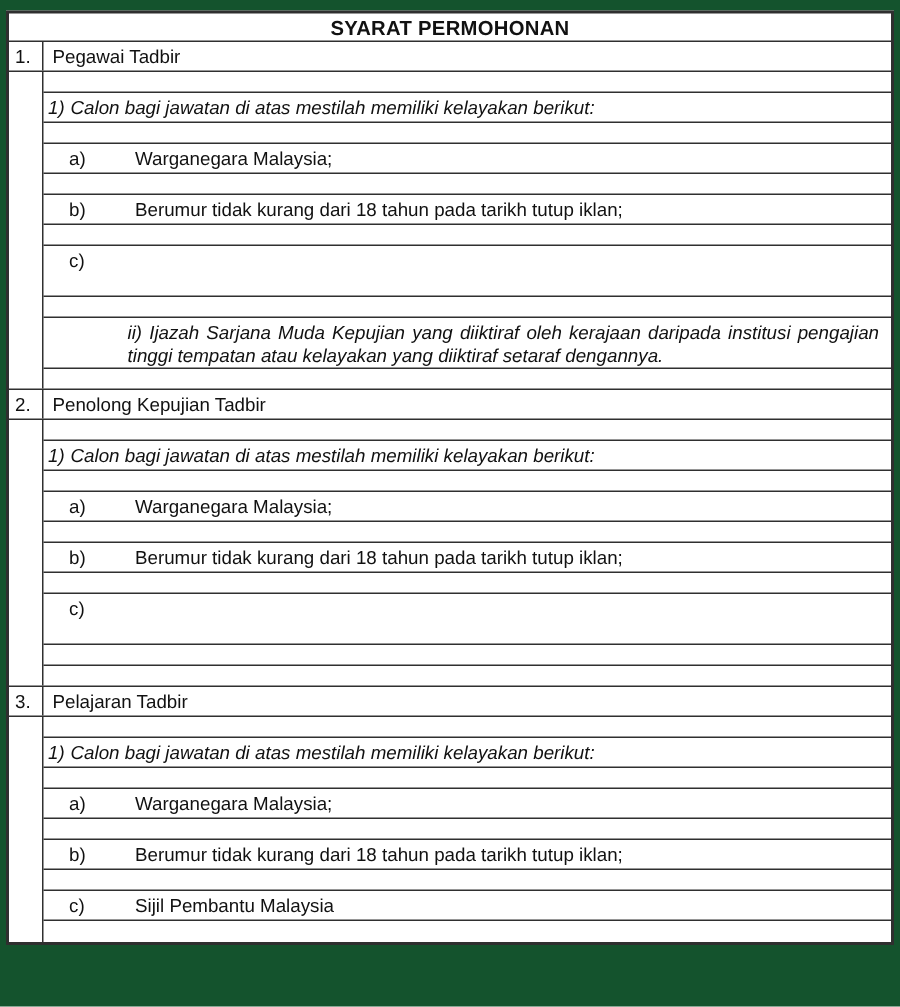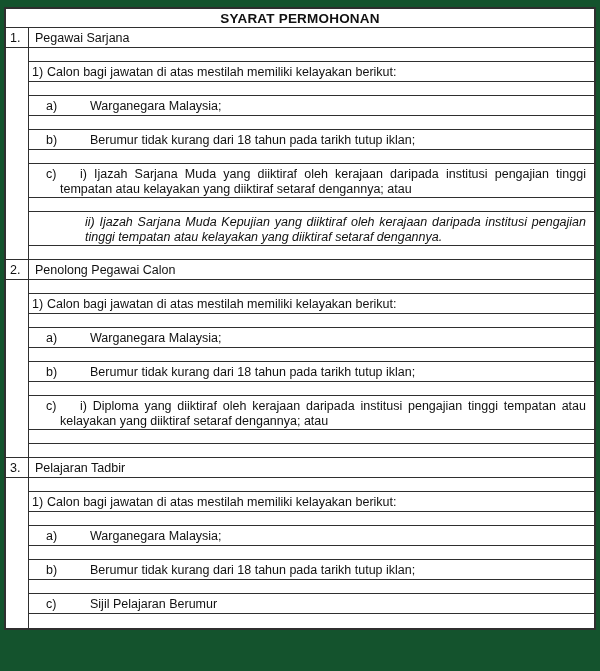--- a/index.html
+++ b/index.html
@@ -26,42 +26,42 @@
     box-sizing:border-box;font-size:12.5px;padding:3px 0 0 4px;
   }
   .body-cell{flex:1;box-sizing:border-box;position:relative;font-size:12.5px;line-height:15px;}
   .bb{border-bottom:1px solid #2f2f2f;}
   .header-cell{
     flex:1;text-align:center;font-weight:bold;font-size:13.5px;
     padding-top:2px;letter-spacing:0.2px;
   }
   .title-cell{padding:3px 0 0 6px;}
   .content{padding-top:3px;}
-  .intro-row{padding-left:3px;}
+  .intro-row{padding-left:3px;font-style:italic;}
   .lbl{display:inline-block;}
   .intro-lbl{width:15px;}
   .item-row{padding-left:17px;}
   .item-lbl{width:44px;}
   .abs-lbl{position:absolute;left:17px;top:3px;}
   .jtext{margin-left:31px;margin-right:8px;text-align:justify;text-indent:20px;}
   .jtext2{margin-left:56px;margin-right:8px;text-align:justify;font-style:italic;}
 </style>
 </head>
 <body>
 
 <div class="page">
   <div class="doc-table">
 
     <div class="row r-head">
       <div class="header-cell">SYARAT PERMOHONAN</div>
     </div>
 
     <div class="row r-title">
       <div class="num-cell">1.</div>
-      <div class="body-cell title-cell">Pegawai Sarjana</div>
+      <div class="body-cell title-cell">Pegawai Tadbir</div>
     </div>
     <div class="row r-sp">
       <div class="num-cell"></div>
         <div class="body-cell bb"></div>
     </div>
     <div class="row r-line">
       <div class="num-cell"></div>
       <div class="body-cell bb content intro-row">
         <span class="lbl intro-lbl">1)</span><span>Calon bagi jawatan di atas mestilah memiliki kelayakan berikut:</span>
       </div>
@@ -87,41 +87,40 @@
       </div>
     </div>
     <div class="row r-sp">
       <div class="num-cell"></div>
         <div class="body-cell bb"></div>
     </div>
     <div class="row r-two">
       <div class="num-cell"></div>
       <div class="body-cell bb content">
         <span class="lbl abs-lbl">c)</span>
-        <div class="jtext">i) Ijazah Sarjana Muda yang diiktiraf oleh kerajaan daripada institusi pengajian tinggi tempatan atau kelayakan yang diiktiraf setaraf dengannya; atau</div>
       </div>
     </div>
     <div class="row r-sp">
       <div class="num-cell"></div>
         <div class="body-cell bb"></div>
     </div>
     <div class="row r-two">
       <div class="num-cell"></div>
       <div class="body-cell bb content">
         <div class="jtext2">ii) Ijazah Sarjana Muda Kepujian yang diiktiraf oleh kerajaan daripada institusi pengajian tinggi tempatan atau kelayakan yang diiktiraf setaraf dengannya.</div>
       </div>
     </div>
     <div class="row r-sp r-full">
       <div class="num-cell"></div>
         <div class="body-cell"></div>
     </div>
 
     <div class="row r-title">
       <div class="num-cell">2.</div>
-      <div class="body-cell title-cell">Penolong Pegawai Calon</div>
+      <div class="body-cell title-cell">Penolong Kepujian Tadbir</div>
     </div>
     <div class="row r-sp">
       <div class="num-cell"></div>
         <div class="body-cell bb"></div>
     </div>
     <div class="row r-line">
       <div class="num-cell"></div>
       <div class="body-cell bb content intro-row">
         <span class="lbl intro-lbl">1)</span><span>Calon bagi jawatan di atas mestilah memiliki kelayakan berikut:</span>
       </div>
@@ -147,21 +146,20 @@
       </div>
     </div>
     <div class="row r-sp">
       <div class="num-cell"></div>
         <div class="body-cell bb"></div>
     </div>
     <div class="row r-two">
       <div class="num-cell"></div>
       <div class="body-cell bb content">
         <span class="lbl abs-lbl">c)</span>
-        <div class="jtext">i) Diploma yang diiktiraf oleh kerajaan daripada institusi pengajian tinggi tempatan atau kelayakan yang diiktiraf setaraf dengannya; atau</div>
       </div>
     </div>
     <div class="row r-sp">
       <div class="num-cell"></div>
         <div class="body-cell bb"></div>
     </div>
     <div class="row r-sp r-full">
       <div class="num-cell"></div>
         <div class="body-cell"></div>
     </div>
@@ -200,21 +198,21 @@
         <span class="lbl item-lbl">b)</span><span>Berumur tidak kurang dari 18 tahun pada tarikh tutup iklan;</span>
       </div>
     </div>
     <div class="row r-sp">
       <div class="num-cell"></div>
         <div class="body-cell bb"></div>
     </div>
     <div class="row r-line">
       <div class="num-cell"></div>
       <div class="body-cell bb content item-row">
-        <span class="lbl item-lbl">c)</span><span>Sijil Pelajaran Berumur</span>
+        <span class="lbl item-lbl">c)</span><span>Sijil Pembantu Malaysia</span>
       </div>
     </div>
     <div class="row r-sp" style="flex:1;">
       <div class="num-cell"></div>
         <div class="body-cell"></div>
     </div>
 
   </div>
 </div>
 

